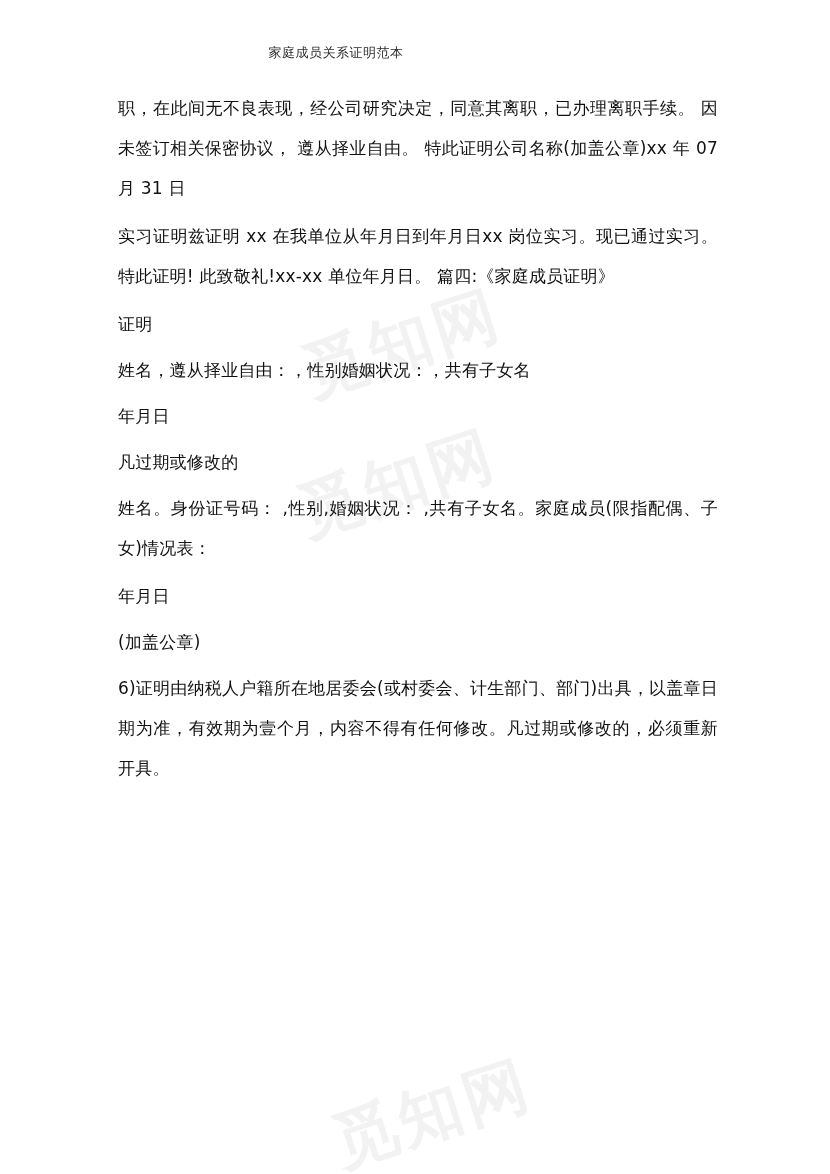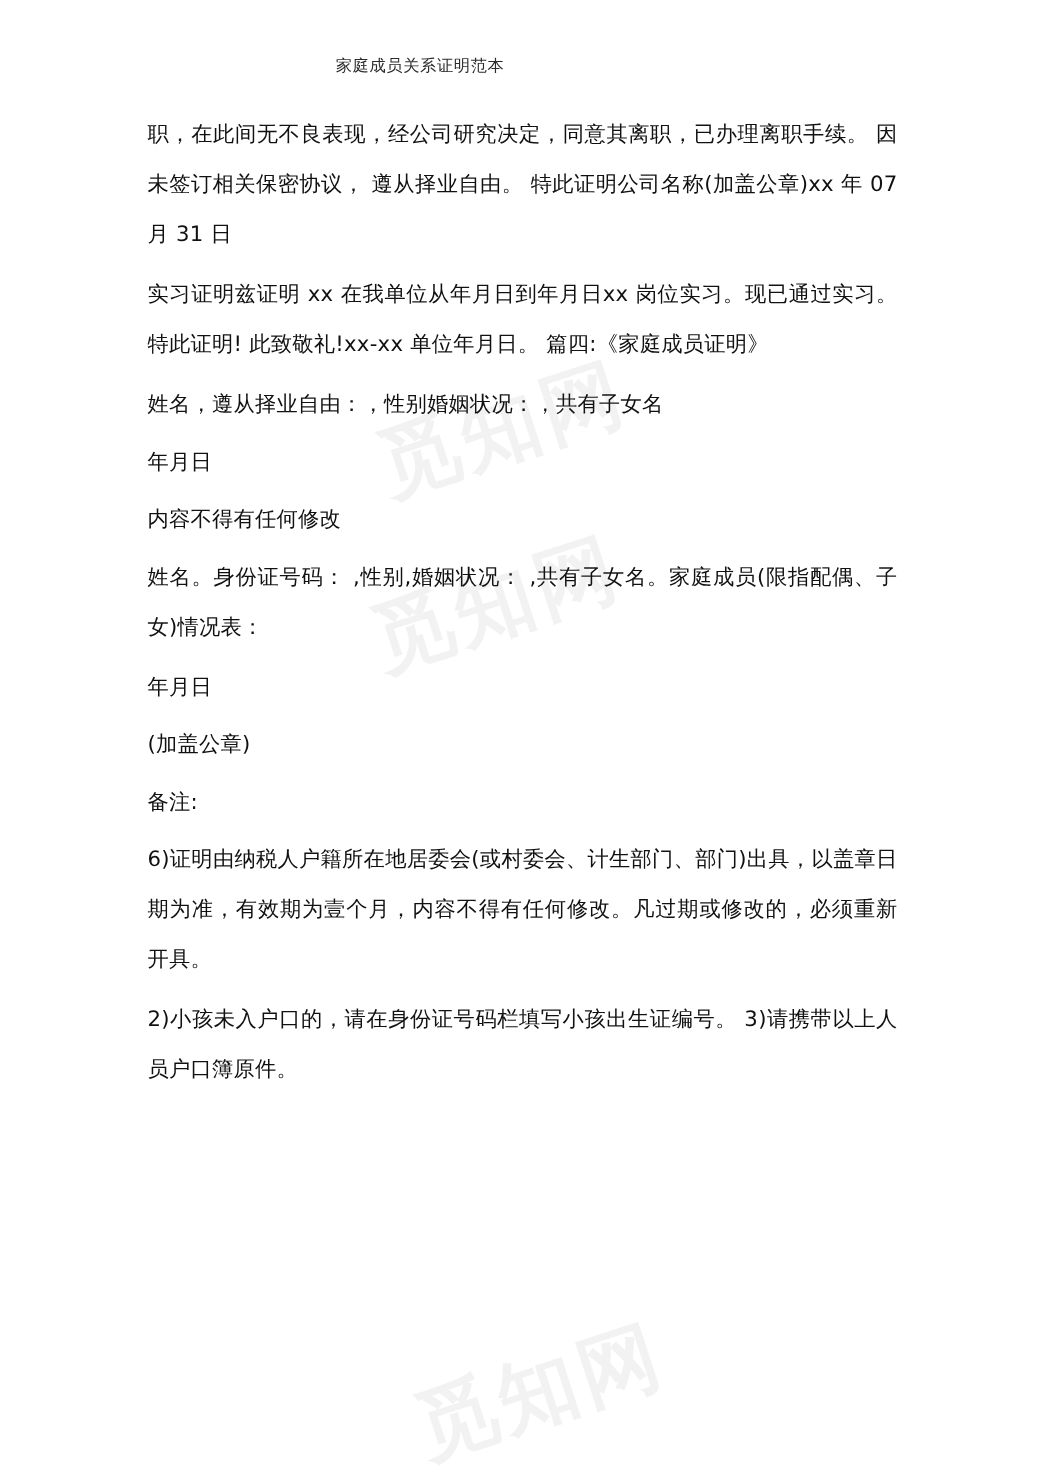--- a/index.html
+++ b/index.html
@@ -82,24 +82,23 @@
 
   <div class="watermark wm1">觅知网</div>
   <div class="watermark wm2">觅知网</div>
   <div class="watermark wm3">觅知网</div>
 
   <div class="header">家庭成员关系证明范本</div>
 
   <div class="content">
     <p class="para">职，在此间无不良表现，经公司研究决定，同意其离职，已办理离职手续。 因未签订相关保密协议， 遵从择业自由。 特此证明公司名称(加盖公章)xx 年 07 月 31 日</p>
     <p class="para">实习证明兹证明 xx 在我单位从年月日到年月日xx 岗位实习。现已通过实习。 特此证明!    此致敬礼!xx-xx 单位年月日。   篇四:《家庭成员证明》</p>
+    <p class="para tight">证明</p>
     <p class="para tight">姓名，遵从择业自由：，性别婚姻状况：，共有子女名</p>
     <p class="para tight">年月日</p>
-    <p class="para tight">内容不得有任何修改</p>
+    <p class="para tight">凡过期或修改的</p>
     <p class="para">姓名。身份证号码：  ,性别,婚姻状况：  ,共有子女名。家庭成员(限指配偶、子女)情况表：</p>
     <p class="para tight">年月日</p>
     <p class="para tight">(加盖公章)</p>
-    <p class="para tight">备注:</p>
     <p class="para">6)证明由纳税人户籍所在地居委会(或村委会、计生部门、部门)出具，以盖章日期为准，有效期为壹个月，内容不得有任何修改。凡过期或修改的，必须重新开具。</p>
-    <p class="para">2)小孩未入户口的，请在身份证号码栏填写小孩出生证编号。  3)请携带以上人员户口簿原件。</p>
   </div>
 
 </div>
 
 </body></html>

